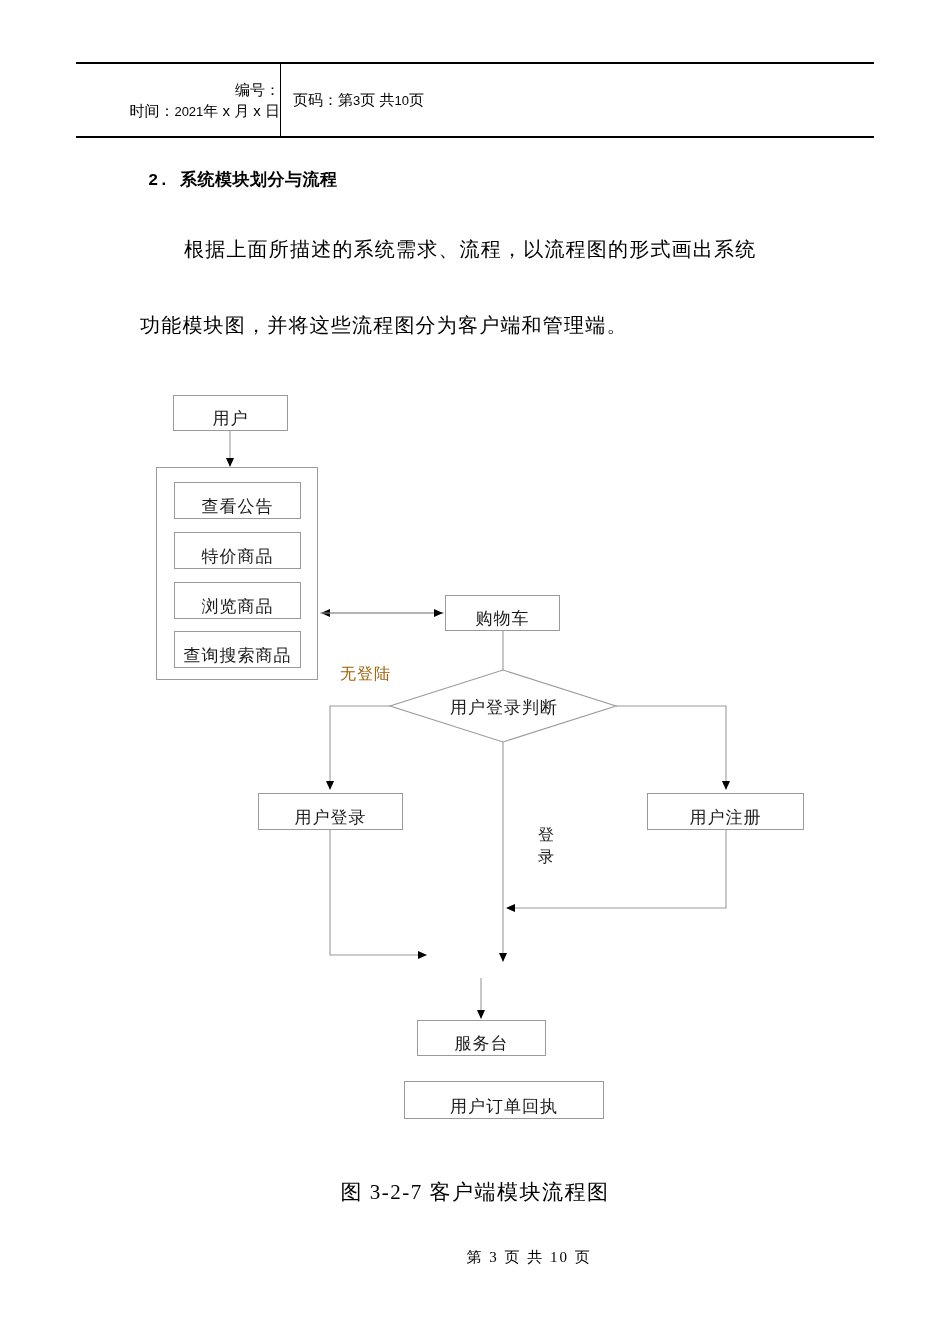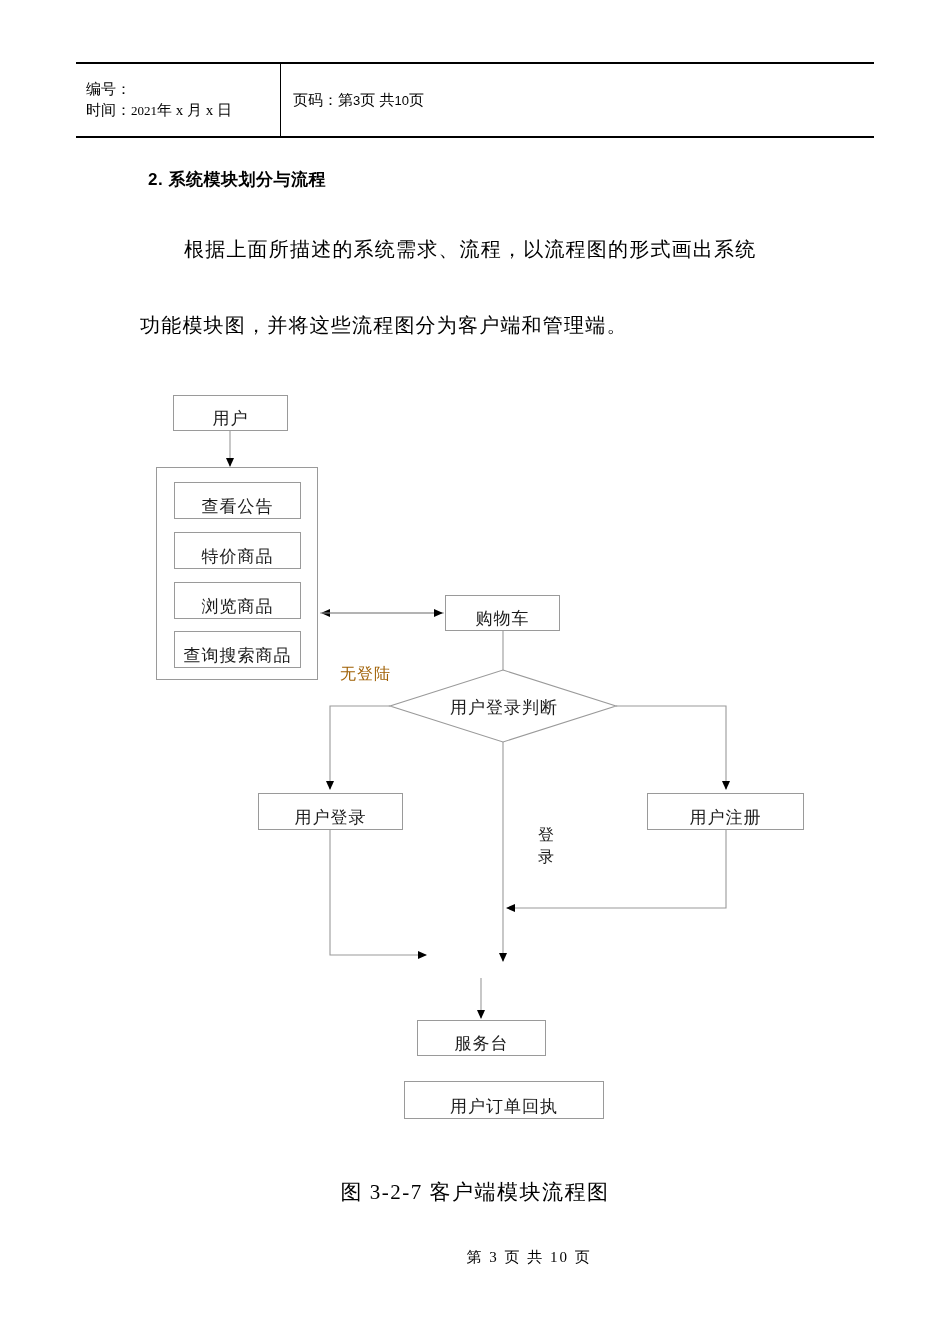--- a/index.html
+++ b/index.html
@@ -32,23 +32,24 @@
   .hdr-cell {
     display: flex;
     flex-direction: column;
     justify-content: center;
     box-sizing: border-box;
   }
   .hdr-cell-left {
     width: 205px;
     border-right: 1px solid #000;
     padding-left: 10px;
-    font-family: Liberation Serif, serif;
+    font-family: Liberation Sans, sans-serif;
     font-size: 15px;
     line-height: 21px;
+    align-items: flex-end;
   }
   .hdr-cell-mid {
     width: 373px;
     border-right: 1px solid #000;
     align-items: center;
     justify-content: center;
   }
   .hdr-motto {
     color: #e8000d;
     font-size: 25px;
@@ -63,21 +64,21 @@
     font-family: "Liberation Sans", "DejaVu Sans", sans-serif;
     font-size: 15px;
   }
   .num-sm { font-size: 13px; }
 
   
   .section-heading {
     position: absolute;
     left: 148px;
     top: 168px;
-    font-family: Liberation Sans, sans-serif;
+    font-family: Liberation Mono, monospace;
     font-weight: bold;
     font-size: 17px;
     letter-spacing: 0.5px;
   }
   .para {
     position: absolute;
     left: 140px;
     width: 690px;
     font-size: 20px;
     line-height: 42px;

